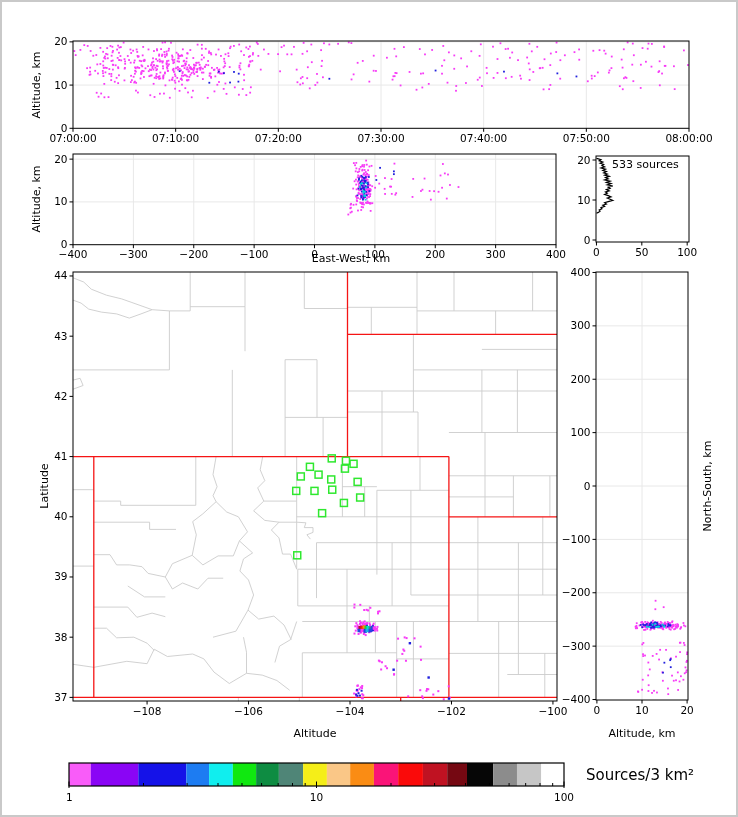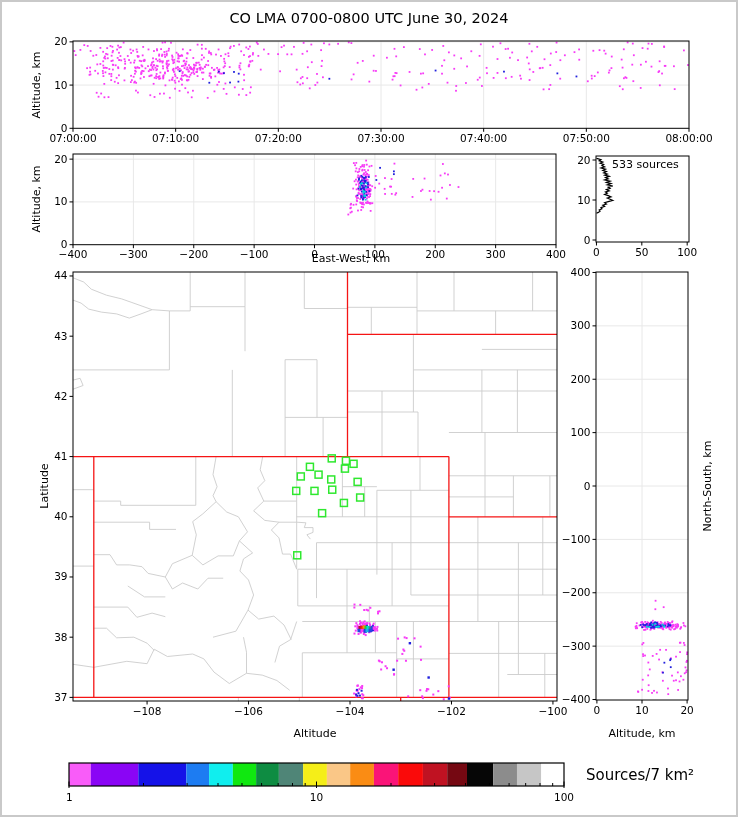--- a/index.html
+++ b/index.html
@@ -1641,26 +1641,25 @@
           <line x1="69" y1="781.5" x2="69" y2="788" stroke="#000" stroke-width="1"></line>
           <text x="66" y="801" text-anchor="start" font-size="10.5" fill="#000">1</text>
           <line x1="316.5" y1="781.5" x2="316.5" y2="788" stroke="#000" stroke-width="1"></line>
           <text x="316.5" y="801" text-anchor="middle" font-size="10.5" fill="#000">10</text>
           <line x1="564" y1="781.5" x2="564" y2="788" stroke="#000" stroke-width="1"></line>
           <text x="564" y="801" text-anchor="middle" font-size="10.5" fill="#000">100</text>
         </g>
       </svg>
     </div>
 
-  <div class="lbl title">CO LMA 0700-0800 UTC June 30, 2024</div>
 
   <div class="lbl ax rot" style="left:36px;top:85px;">Altitude, km</div>
   <div class="lbl ax rot" style="left:36px;top:199px;">Altitude, km</div>
   <div class="lbl ax" style="left:315px;top:252px;transform:translateX(-50%);margin-left:36px;">East-West, km</div>
   <div class="lbl ax rot" style="left:44px;top:486px;">Latitude</div>
   <div class="lbl ax" style="left:315px;top:727px;transform:translateX(-50%);">Altitude</div>
   <div class="lbl ax rot" style="left:707px;top:486px;">North-South, km</div>
   <div class="lbl ax" style="left:642px;top:727px;transform:translateX(-50%);">Altitude, km</div>
   <div class="lbl ann" style="left:612px;top:158px;">533 sources</div>
-  <div class="lbl cbl" style="left:586px;top:766px;">Sources/7 km²</div>
+  <div class="lbl cbl" style="left:586px;top:766px;">Sources/3 km²</div>
 
   <div id="outer-frame"></div>
 </div>
 
 </body></html>

